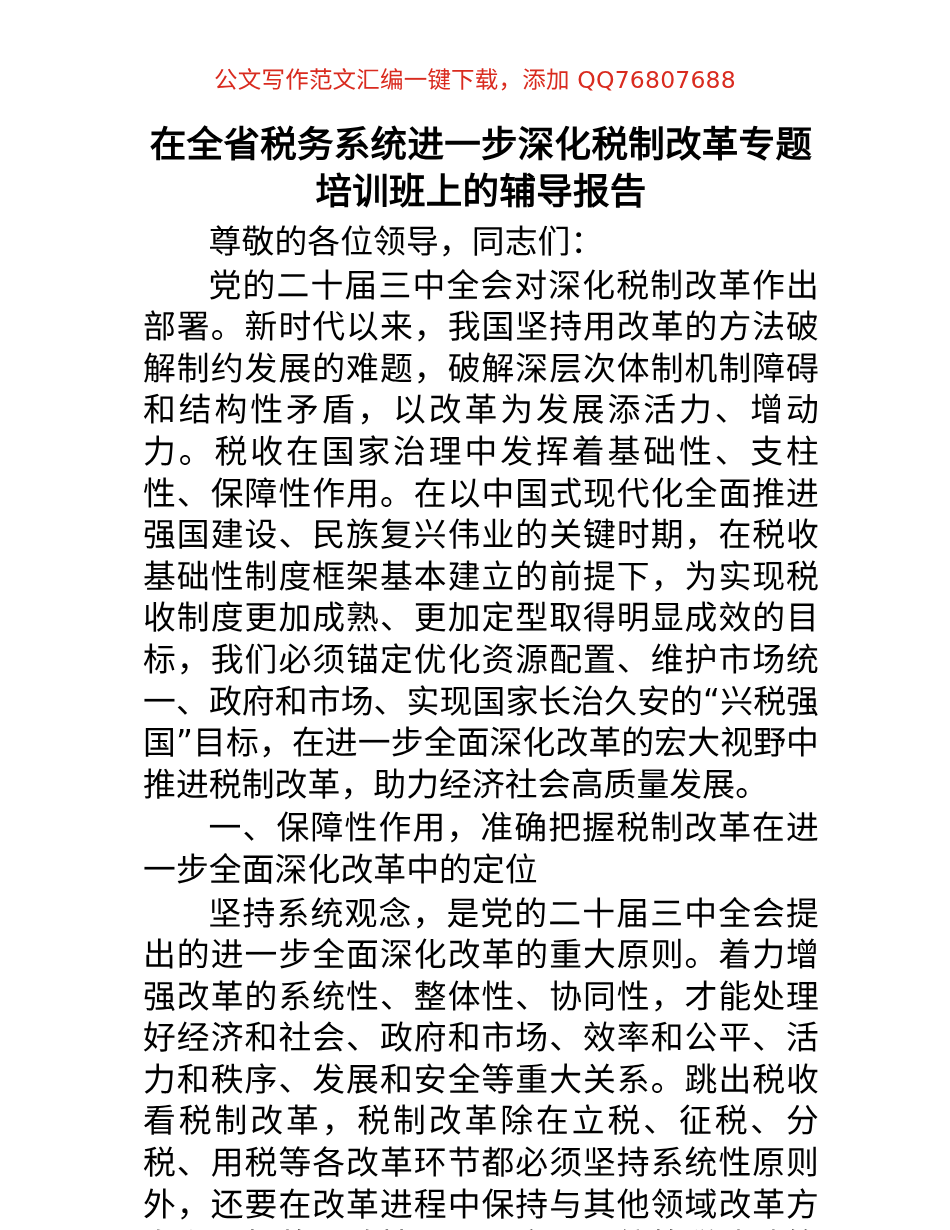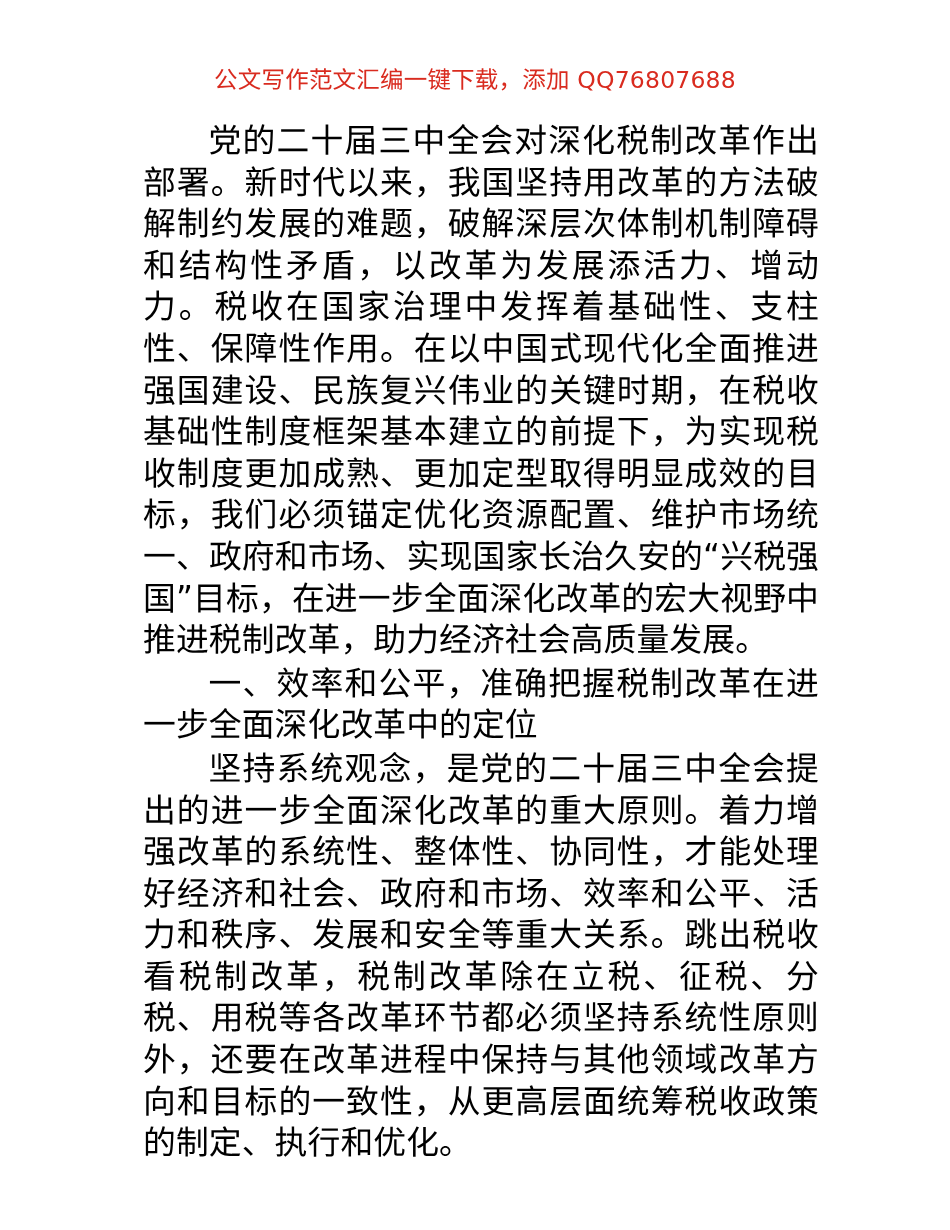--- a/index.html
+++ b/index.html
@@ -70,23 +70,25 @@
 </style>
 </head>
 <body>
 
 <div class="page">
 
   <div class="promo-banner">公文写作范文汇编一键下载，添加 QQ76807688</div>
 
   <div class="doc-body">
 
+    <h1 class="doc-title">在全省税务系统进一步深化税制改革专题培训班上的辅导报告</h1>
 
+    <p class="para">尊敬的各位领导，同志们：</p>
 
     <p class="para">党的二十届三中全会对深化税制改革作出部署。新时代以来，我国坚持用改革的方法破解制约发展的难题，破解深层次体制机制障碍和结构性矛盾，以改革为发展添活力、增动力。税收在国家治理中发挥着基础性、支柱性、保障性作用。在以中国式现代化全面推进强国建设、民族复兴伟业的关键时期，在税收基础性制度框架基本建立的前提下，为实现税收制度更加成熟、更加定型取得明显成效的目标，我们必须锚定优化资源配置、维护市场统一、政府和市场、实现国家长治久安的“兴税强国”目标，在进一步全面深化改革的宏大视野中推进税制改革，助力经济社会高质量发展。</p>
 
-    <p class="para section-heading">一、效率和公平，准确把握税制改革在进一步全面深化改革中的定位</p>
+    <p class="para section-heading">一、保障性作用，准确把握税制改革在进一步全面深化改革中的定位</p>
 
     <p class="para">坚持系统观念，是党的二十届三中全会提出的进一步全面深化改革的重大原则。着力增强改革的系统性、整体性、协同性，才能处理好经济和社会、政府和市场、效率和公平、活力和秩序、发展和安全等重大关系。跳出税收看税制改革，税制改革除在立税、征税、分税、用税等各改革环节都必须坚持系统性原则外，还要在改革进程中保持与其他领域改革方向和目标的一致性，从更高层面统筹税收政策的制定、执行和优化。</p>
 
   </div>
 
 </div>
 
 </body></html>

